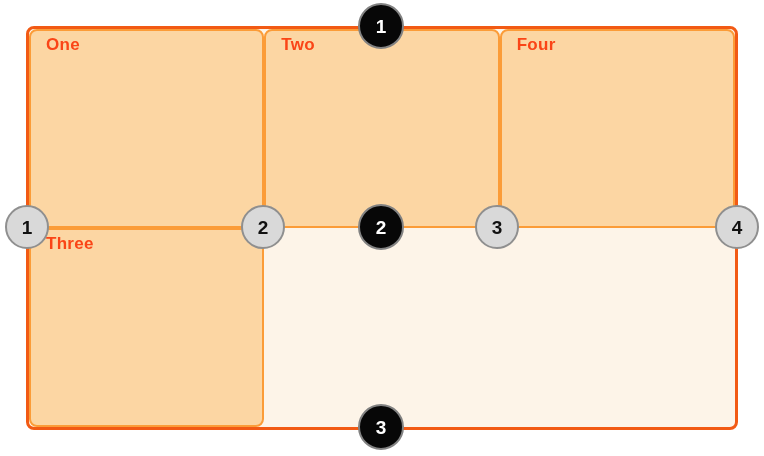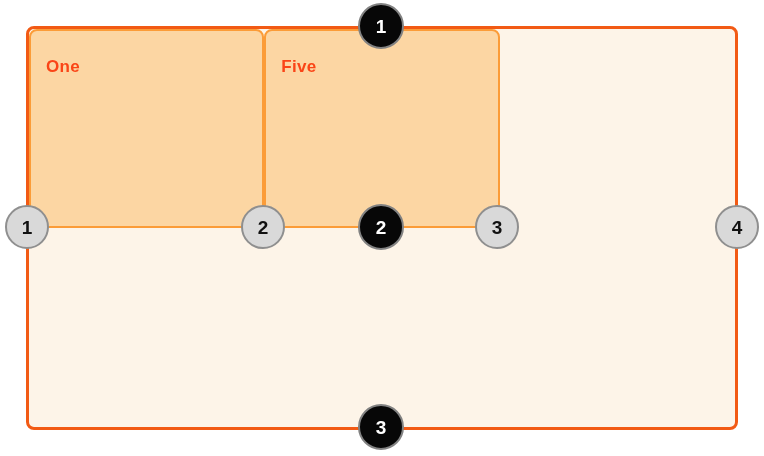--- a/index.html
+++ b/index.html
@@ -27,21 +27,21 @@
     border-radius: 8px;
     display: grid;
     grid-template-columns: 1fr 1fr 1fr;
     grid-template-rows: 1fr 1fr;
   }
   .cell {
     box-sizing: border-box;
     border: 2px solid var(--cell-border, #fb9c38);
     background: var(--cell-bg, #fcd6a3);
     border-radius: 8px;
-    padding: 26px 15px;
+    padding: 4px 15px;
   }
   .cell.empty {
     border: none;
     background: transparent;
     border-radius: 0;
     padding: 0;
   }
   .cell-label {
     font-size: 17px;
     font-weight: bold;
@@ -88,21 +88,27 @@
 </head>
 <body>
 
 <div class="stage">
 
   <div class="grid-container">
     <div class="cell">
       <span class="cell-label">One</span>
     </div>
     <div class="cell">
-      <span class="cell-label">Five</span>
+      <span class="cell-label">Two</span>
+    </div>
+    <div class="cell">
+      <span class="cell-label">Four</span>
+    </div>
+    <div class="cell">
+      <span class="cell-label">Three</span>
     </div>
     <div class="cell empty">
       <span class="cell-label"></span>
     </div>
   </div>
 
   <div class="marker col col-1">
     <span>1</span>
   </div>
   <div class="marker col col-2">

